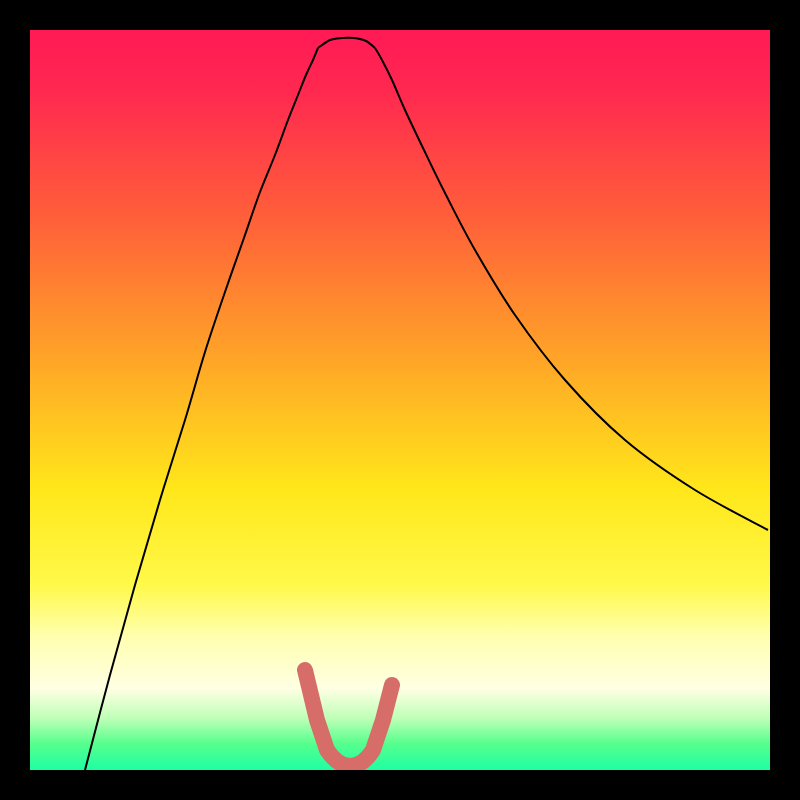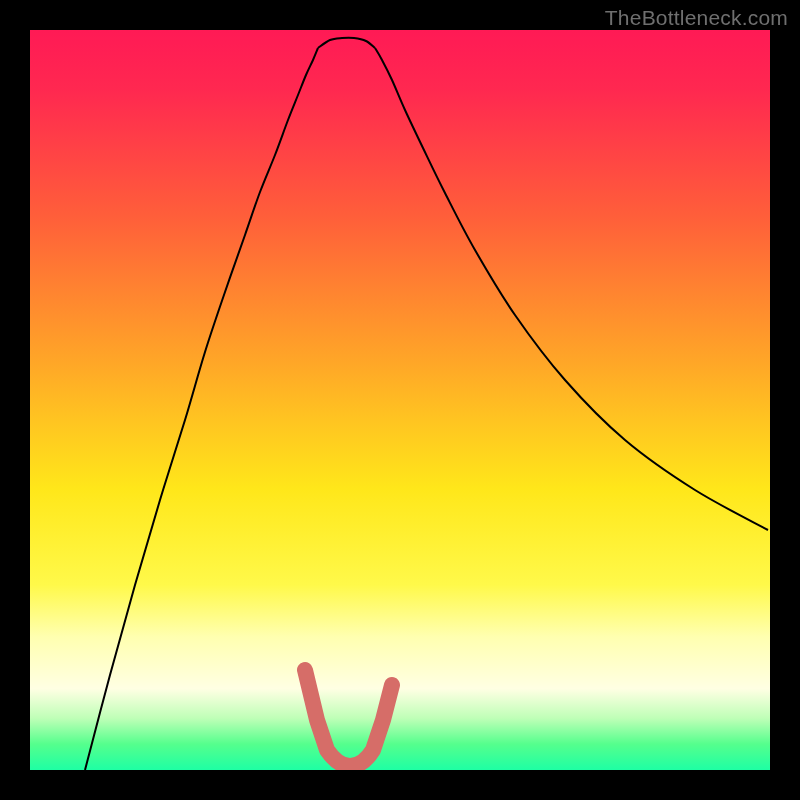--- a/index.html
+++ b/index.html
@@ -83,14 +83,13 @@
     </svg>
 
     <svg viewBox="0 0 740 740" preserveAspectRatio="none">
       <path id="left-branch" class="curve" d="M55 740 C59.166666666666664 724.1666666666666 71.66666666666667 675.8333333333334 80 645 C88.33333333333333 614.1666666666666 96.66666666666667 584.1666666666666 105 555 C113.33333333333333 525.8333333333334 121.66666666666667 497.5 130 470 C138.33333333333334 442.5 147.5 414.6666666666667 155 390 C162.5 365.3333333333333 168.33333333333334 343.3333333333333 175 322 C181.66666666666666 300.6666666666667 188.33333333333334 281.5 195 262 C201.66666666666666 242.5 209.16666666666666 221.66666666666666 215 205 C220.83333333333334 188.33333333333334 225 175.33333333333334 230 162 C235 148.66666666666666 240.33333333333334 137 245 125 C249.66666666666666 113 254.16666666666666 100 258 90 C261.8333333333333 80 265 72.5 268 65 C271 57.5 273.5 50.833333333333336 276 45 C278.5 39.166666666666664 281 34.5 283 30 C285 25.5 287.1666666666667 20 288 18"></path>
       <path id="valley" class="curve" d="M288 18 C290 16.666666666666668 296 11.666666666666666 300 10 C304 8.333333333333334 308 8.333333333333334 312 8 C316 7.666666666666667 320 7.5 324 8 C328 8.5 332.5 9.333333333333334 336 11 C339.5 12.666666666666666 343.5 16.833333333333332 345 18"></path>
       <path id="right-branch" class="curve" d="M345 18 C346.1666666666667 20 349.1666666666667 24.666666666666668 352 30 C354.8333333333333 35.333333333333336 358.1666666666667 41.666666666666664 362 50 C365.8333333333333 58.333333333333336 369.8333333333333 68.66666666666667 375 80 C380.1666666666667 91.33333333333333 386.3333333333333 104.16666666666667 393 118 C399.6666666666667 131.83333333333334 406.3333333333333 146 415 163 C423.6666666666667 180 433.3333333333333 199.66666666666666 445 220 C456.6666666666667 240.33333333333334 470 263.3333333333333 485 285 C500 306.6666666666667 516.6666666666666 329.1666666666667 535 350 C553.3333333333334 370.8333333333333 573.3333333333334 391.6666666666667 595 410 C616.6666666666666 428.3333333333333 641.1666666666666 445 665 460 C688.8333333333334 475 725.8333333333334 493.3333333333333 738 500"></path>
       <path id="markers" class="markers" d="M275 640 L287 690 L297 720 Q308 736 320 736 Q333 736 343 720 L353 690 L362 655"></path>
     </svg>
 
   </div>
-  <div class="watermark">TheBottleneck.com</div>
 </div>
 
 </body></html>

